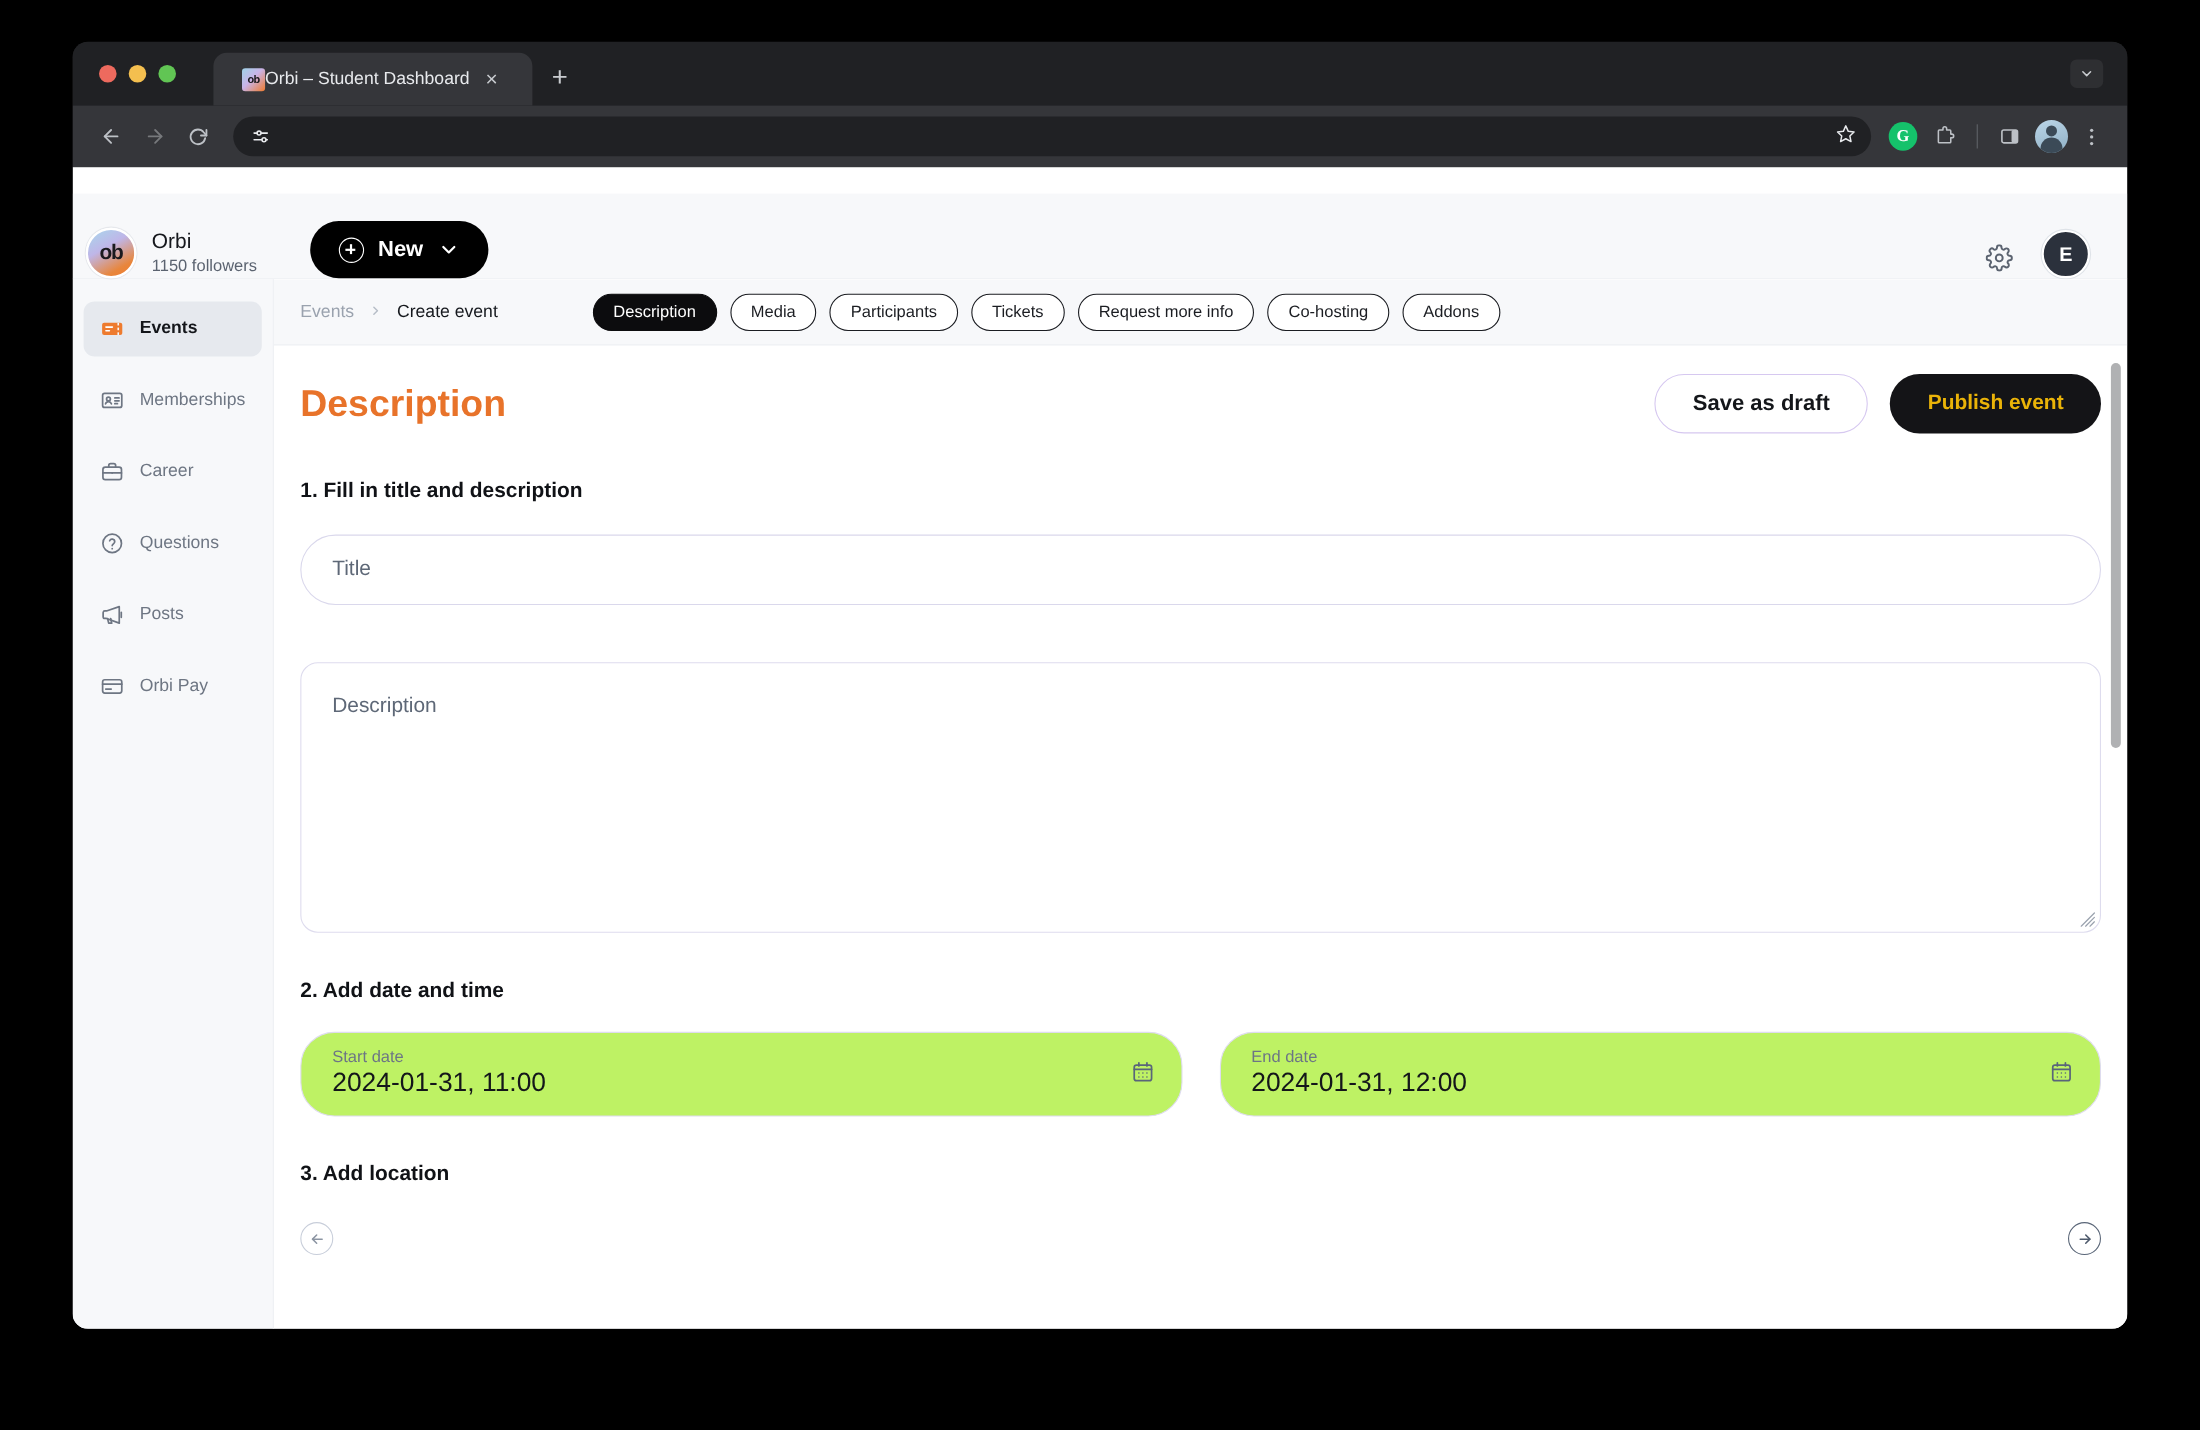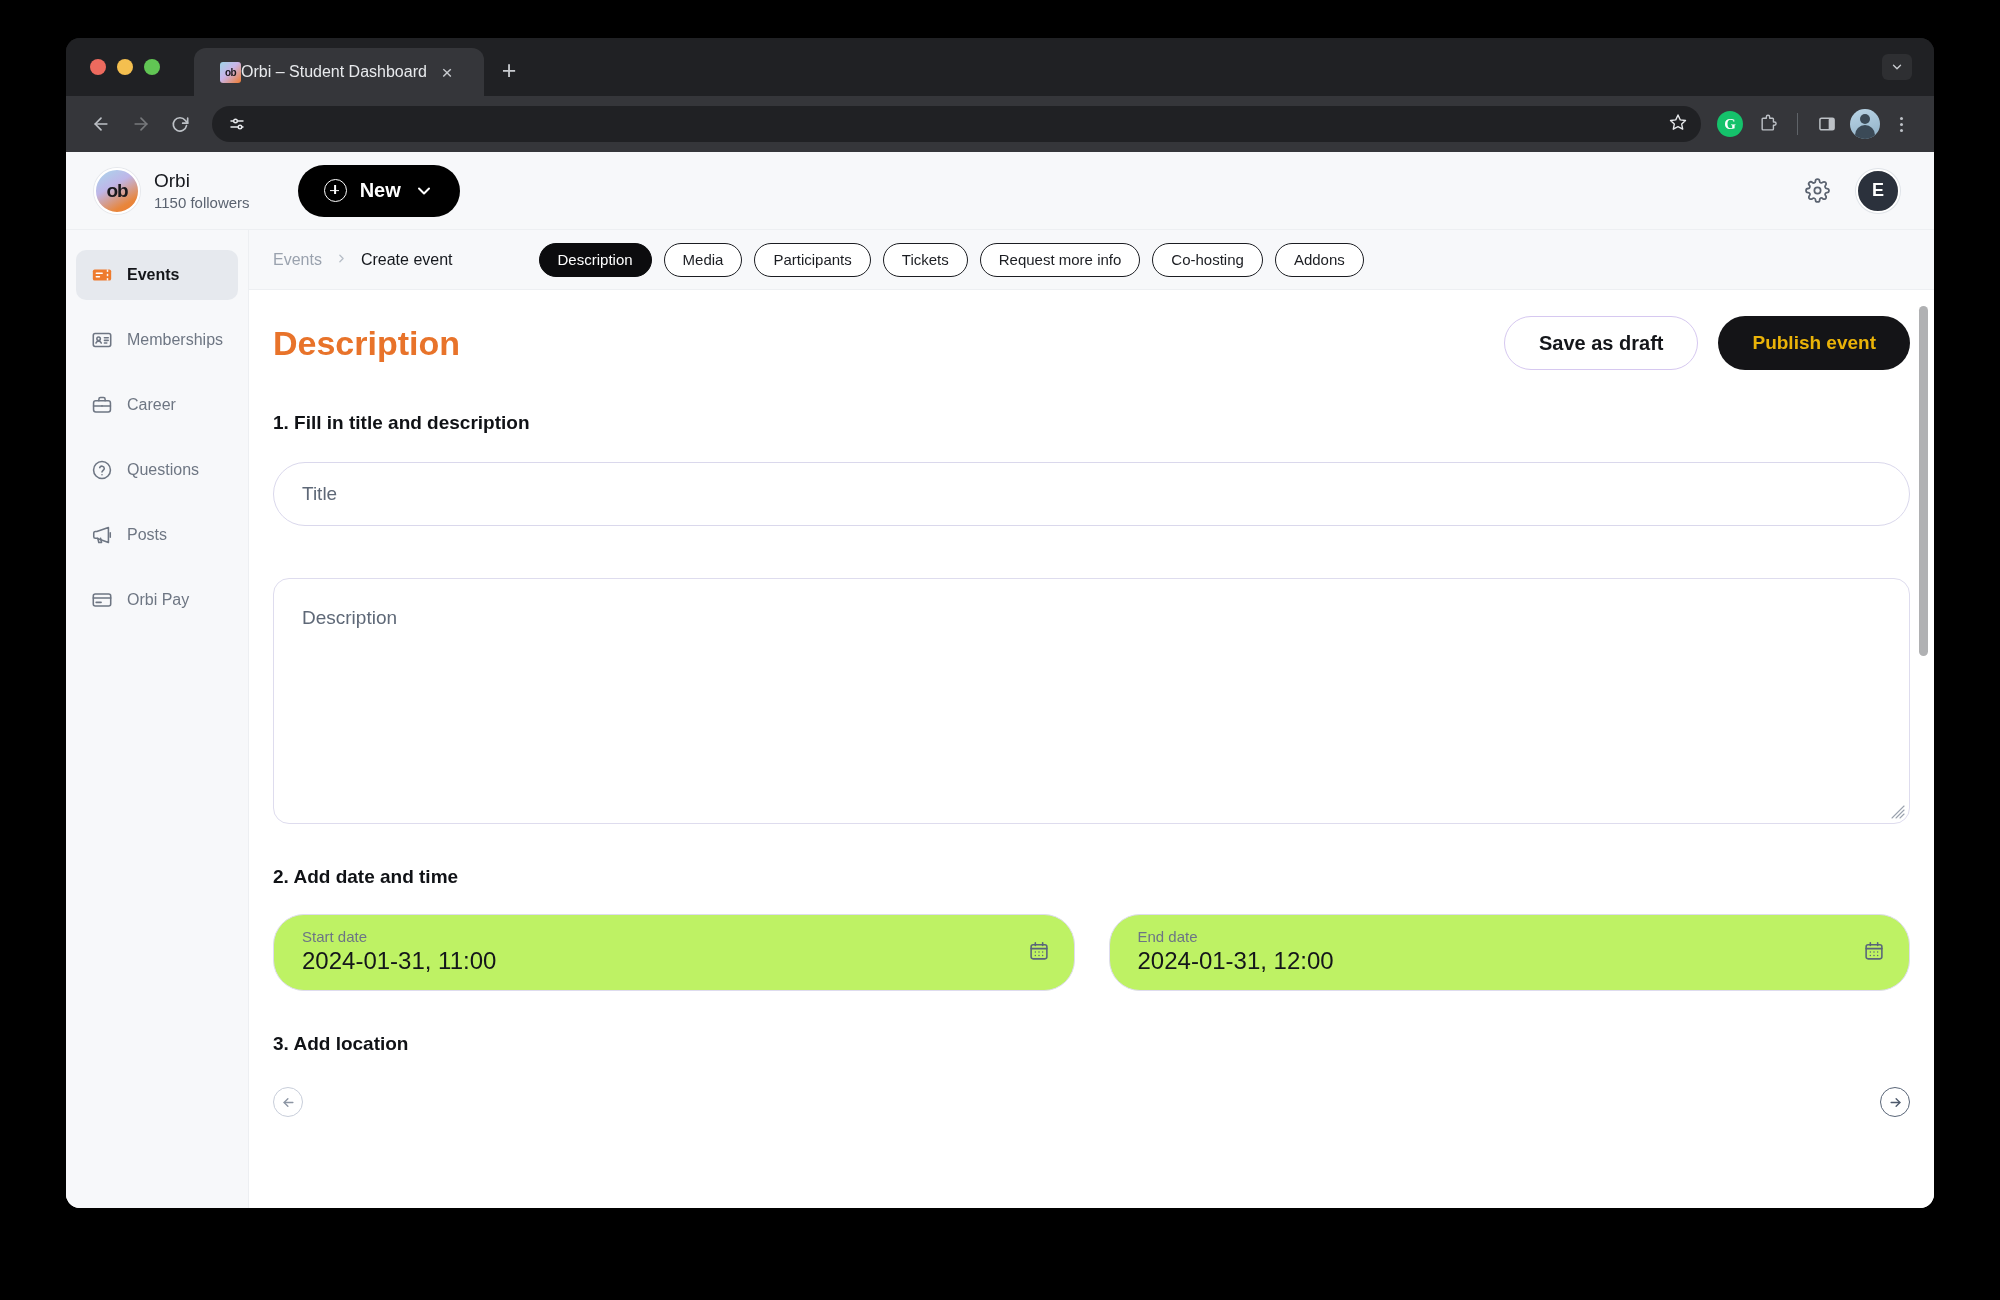--- a/index.html
+++ b/index.html
@@ -184,23 +184,24 @@
     height: calc(1170px - 58px - 56px);
     background: #FFFFFF;
     overflow: hidden;
   }
 
   
   .app-header {
     height: 78px;
     background: #F7F8FA;
     display: flex;
-    align-items: center;
-    padding: 0 34px 0 28px;
+    align-items: flex-end;
+    padding: 0 34px 0 12px;
     border-bottom: 1px solid #EDEFF2;
+    margin-top: 24px;
   }
   .brand { display: flex; align-items: center; gap: 14px; }
   .brand-logo {
     width: 46px; height: 46px;
     border-radius: 50%;
     background: linear-gradient(150deg,#A9D8EC 0%,#BFB6E8 38%,#E8863C 78%,#F07B2E 100%);
     border: 2px solid #FFFFFF;
     box-shadow: 0 0 0 1px #E6E8EC;
     position: relative;
     overflow: hidden;

